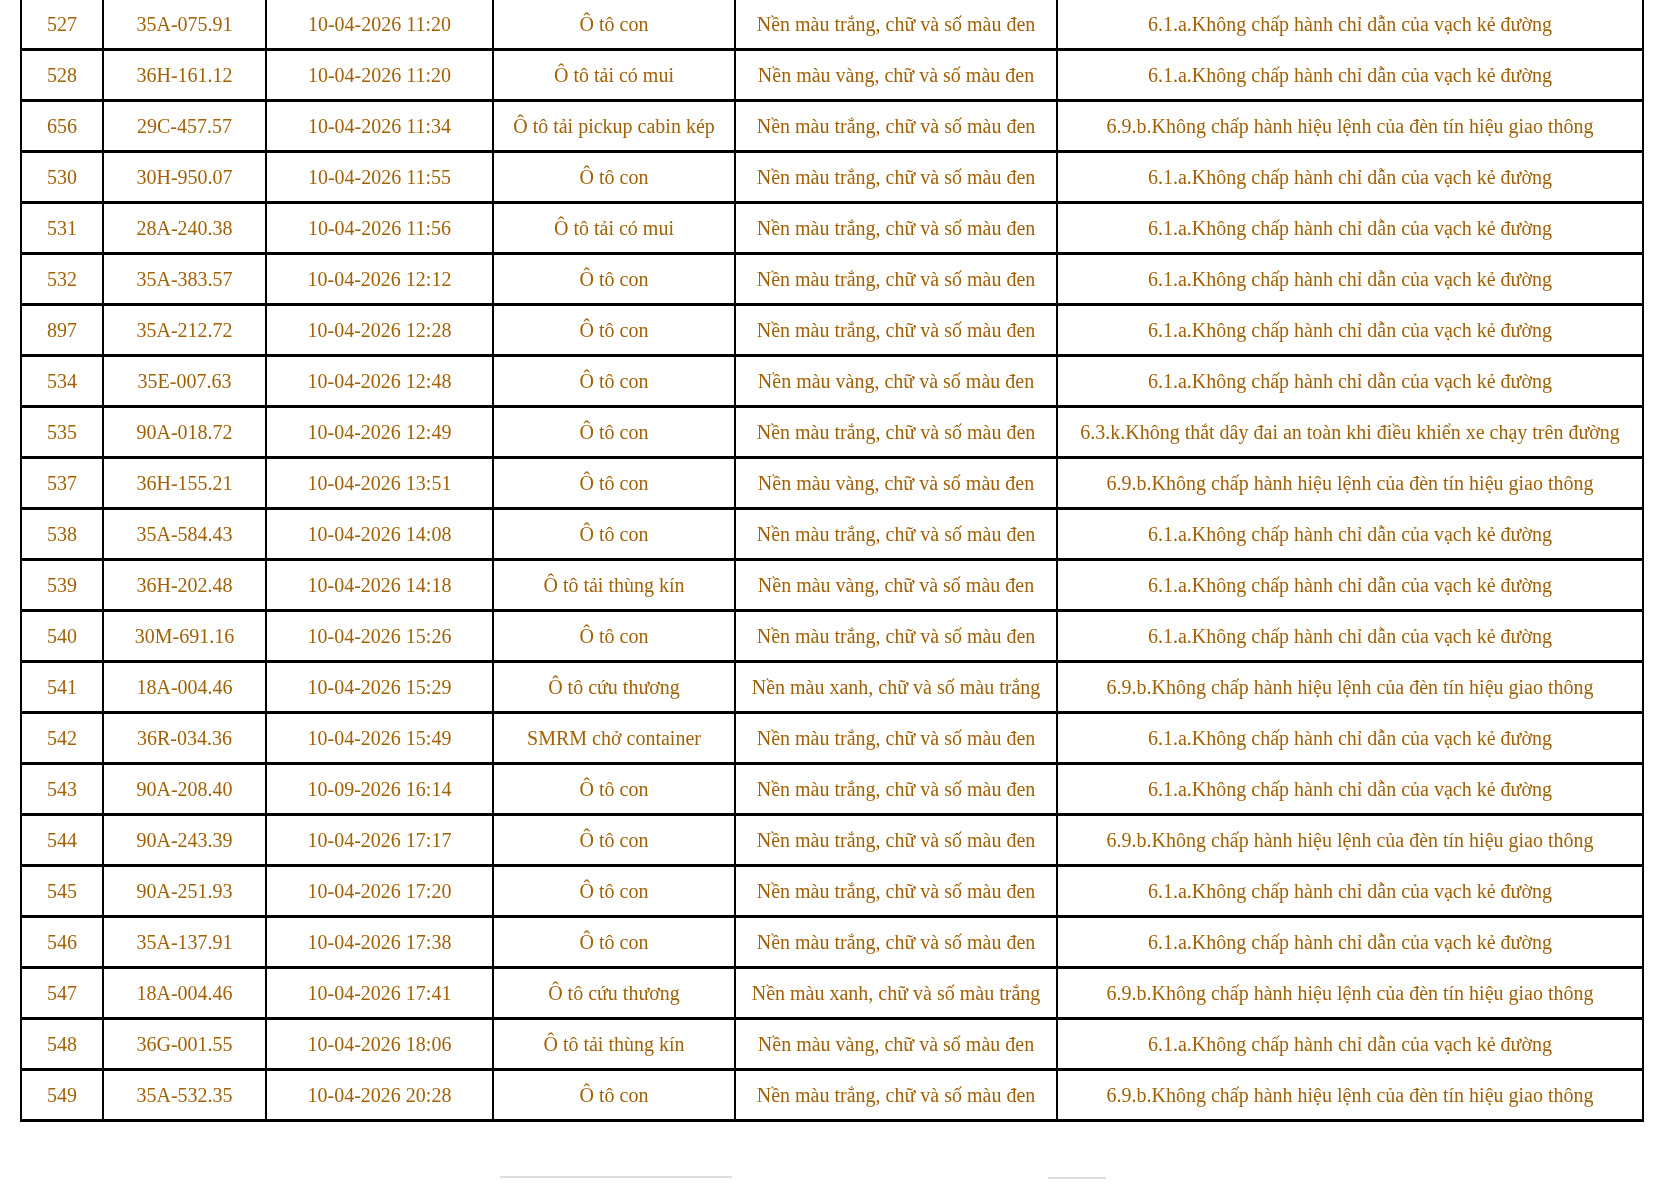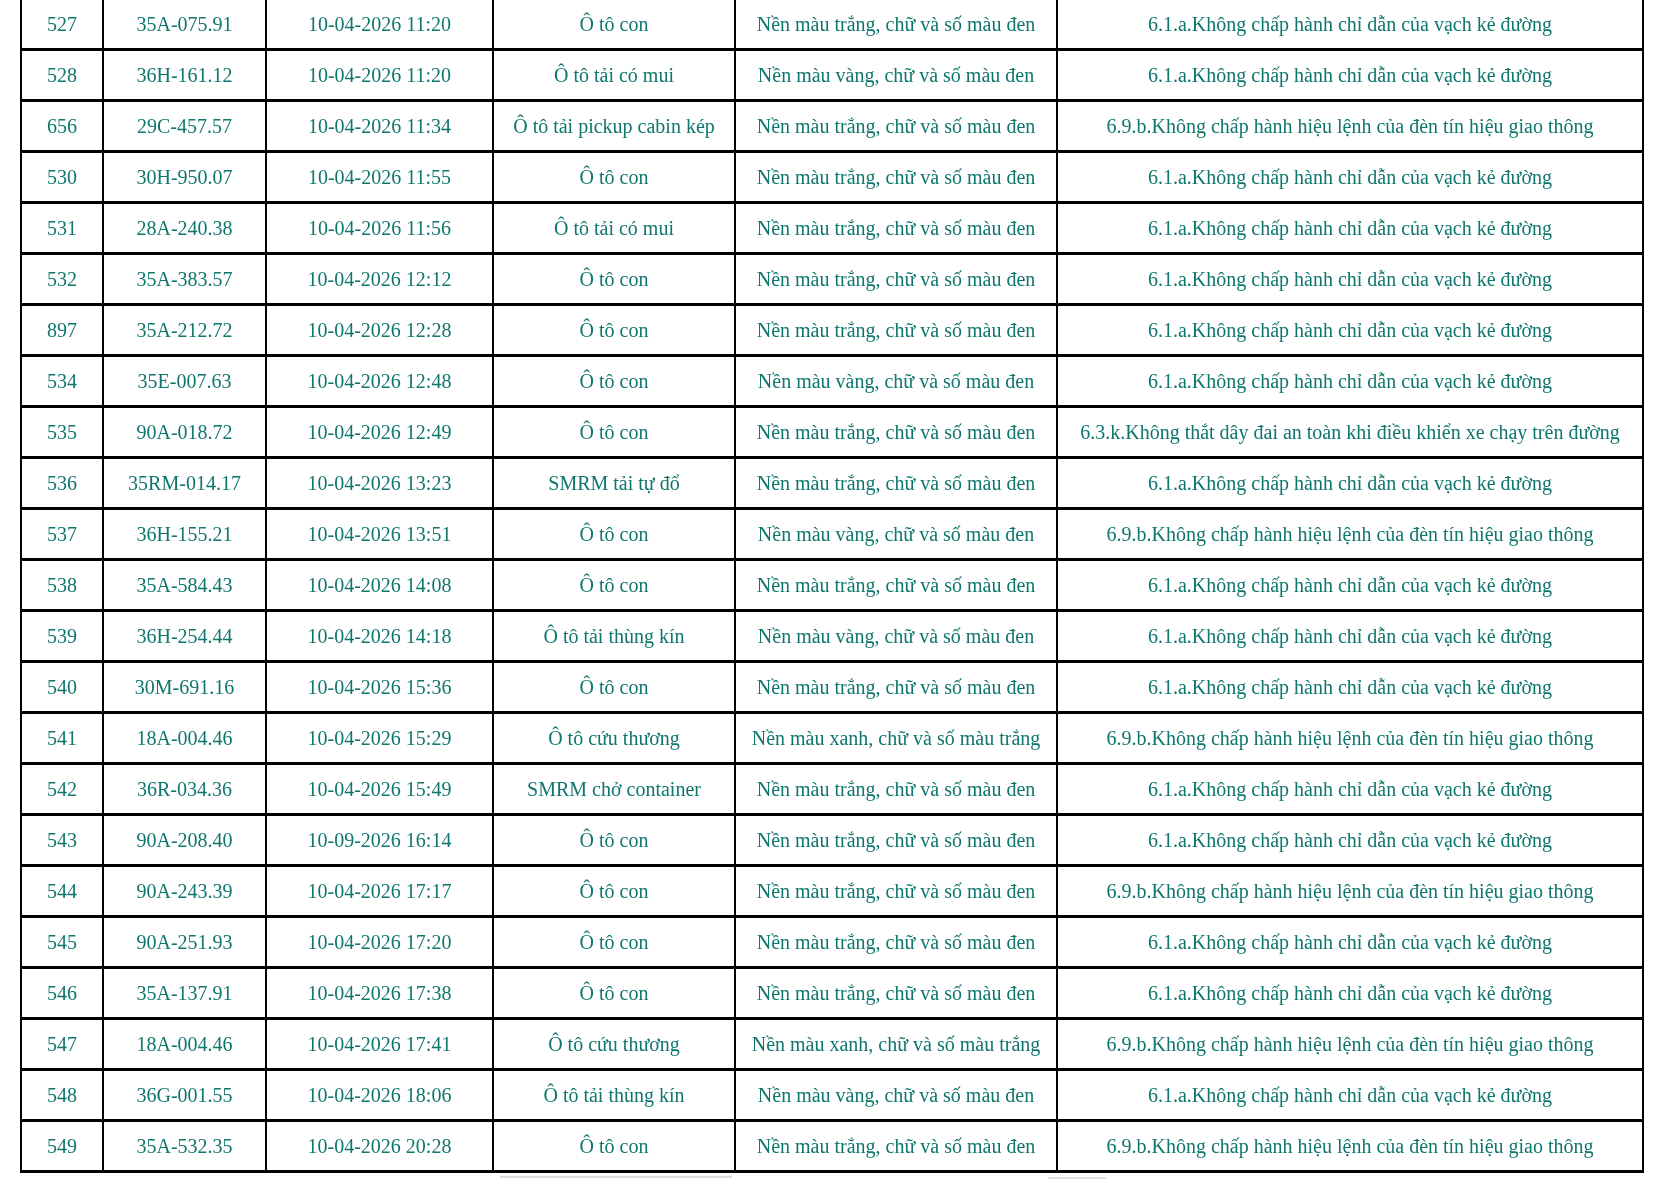--- a/index.html
+++ b/index.html
@@ -7,21 +7,21 @@
     padding: 0;
     background: #ffffff;
   }
   .page {
     position: relative;
     width: 1663px;
     height: 1190px;
     background: #ffffff;
     overflow: hidden;
     font-family: "Liberation Serif", "DejaVu Serif", serif;
-    color: #0f766e;
+    color: #a16207;
   }
   table.violations {
     position: absolute;
     left: 20px;
     top: -3px;
     border-collapse: collapse;
     table-layout: fixed;
   }
   table.violations td {
     border-left: 2px solid #000000;
@@ -125,55 +125,47 @@
         </tr>
         <tr>
           <td>535</td>
           <td>90A-018.72</td>
           <td>10-04-2026 12:49</td>
           <td>Ô tô con</td>
           <td>Nền màu trắng, chữ và số màu đen</td>
           <td>6.3.k.Không thắt dây đai an toàn khi điều khiển xe chạy trên đường</td>
         </tr>
         <tr>
-          <td>536</td>
-          <td>35RM-014.17</td>
-          <td>10-04-2026 13:23</td>
-          <td>SMRM tải tự đổ</td>
-          <td>Nền màu trắng, chữ và số màu đen</td>
-          <td>6.1.a.Không chấp hành chỉ dẫn của vạch kẻ đường</td>
-        </tr>
-        <tr>
           <td>537</td>
           <td>36H-155.21</td>
           <td>10-04-2026 13:51</td>
           <td>Ô tô con</td>
           <td>Nền màu vàng, chữ và số màu đen</td>
           <td>6.9.b.Không chấp hành hiệu lệnh của đèn tín hiệu giao thông</td>
         </tr>
         <tr>
           <td>538</td>
           <td>35A-584.43</td>
           <td>10-04-2026 14:08</td>
           <td>Ô tô con</td>
           <td>Nền màu trắng, chữ và số màu đen</td>
           <td>6.1.a.Không chấp hành chỉ dẫn của vạch kẻ đường</td>
         </tr>
         <tr>
           <td>539</td>
-          <td>36H-254.44</td>
+          <td>36H-202.48</td>
           <td>10-04-2026 14:18</td>
           <td>Ô tô tải thùng kín</td>
           <td>Nền màu vàng, chữ và số màu đen</td>
           <td>6.1.a.Không chấp hành chỉ dẫn của vạch kẻ đường</td>
         </tr>
         <tr>
           <td>540</td>
           <td>30M-691.16</td>
-          <td>10-04-2026 15:36</td>
+          <td>10-04-2026 15:26</td>
           <td>Ô tô con</td>
           <td>Nền màu trắng, chữ và số màu đen</td>
           <td>6.1.a.Không chấp hành chỉ dẫn của vạch kẻ đường</td>
         </tr>
         <tr>
           <td>541</td>
           <td>18A-004.46</td>
           <td>10-04-2026 15:29</td>
           <td>Ô tô cứu thương</td>
           <td>Nền màu xanh, chữ và số màu trắng</td>

